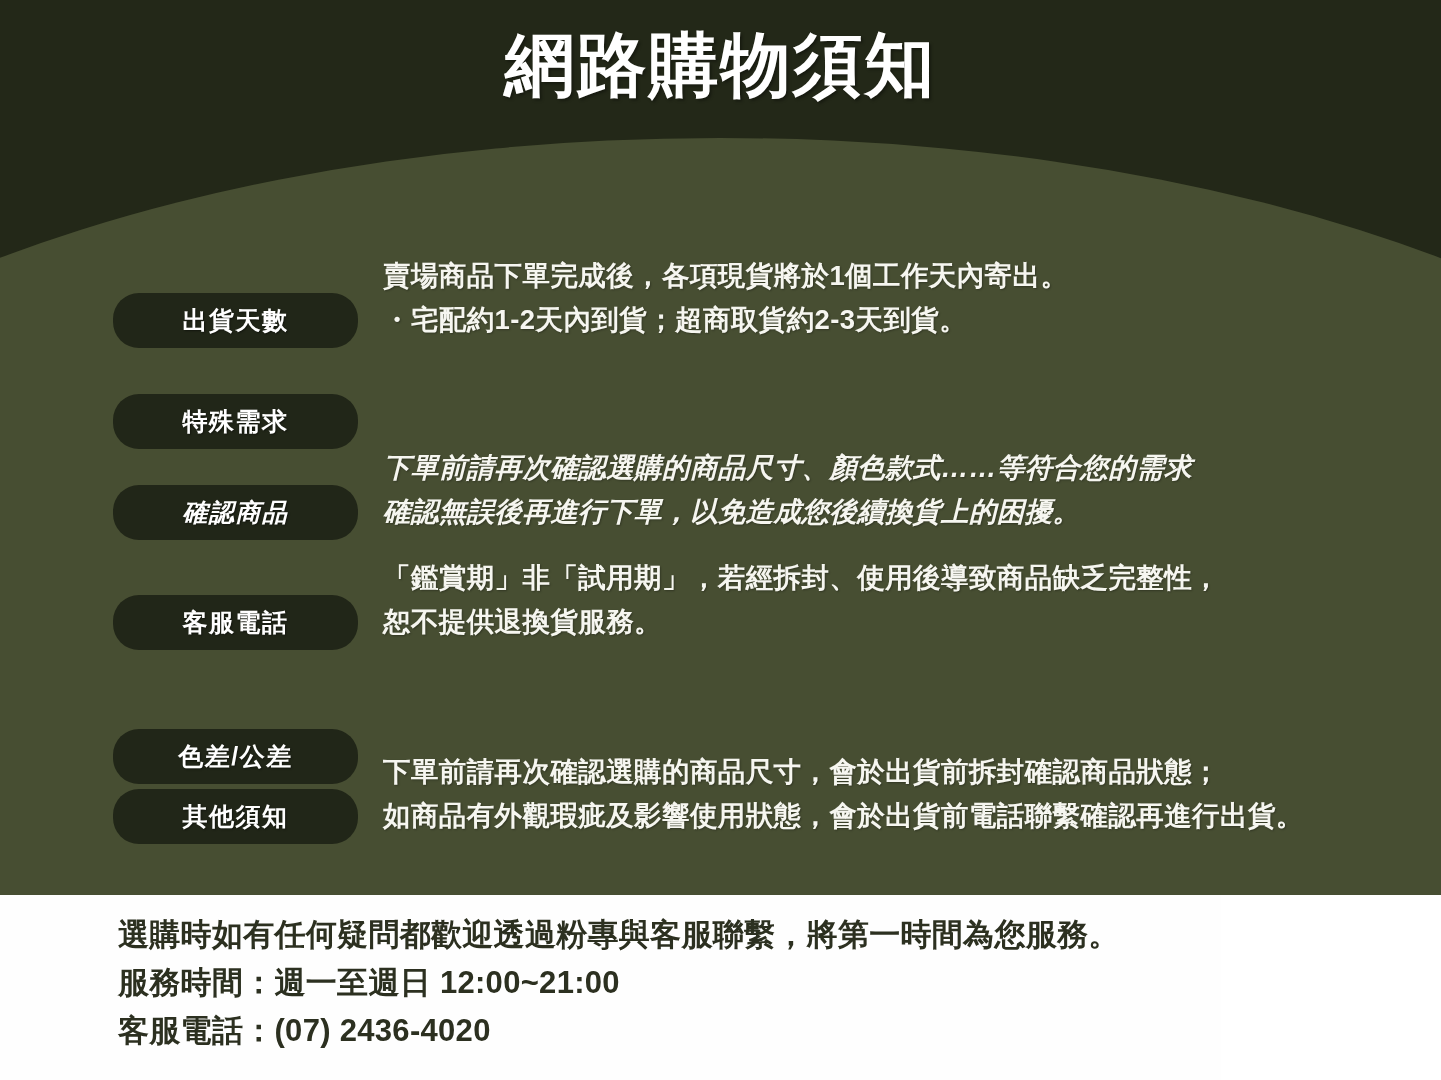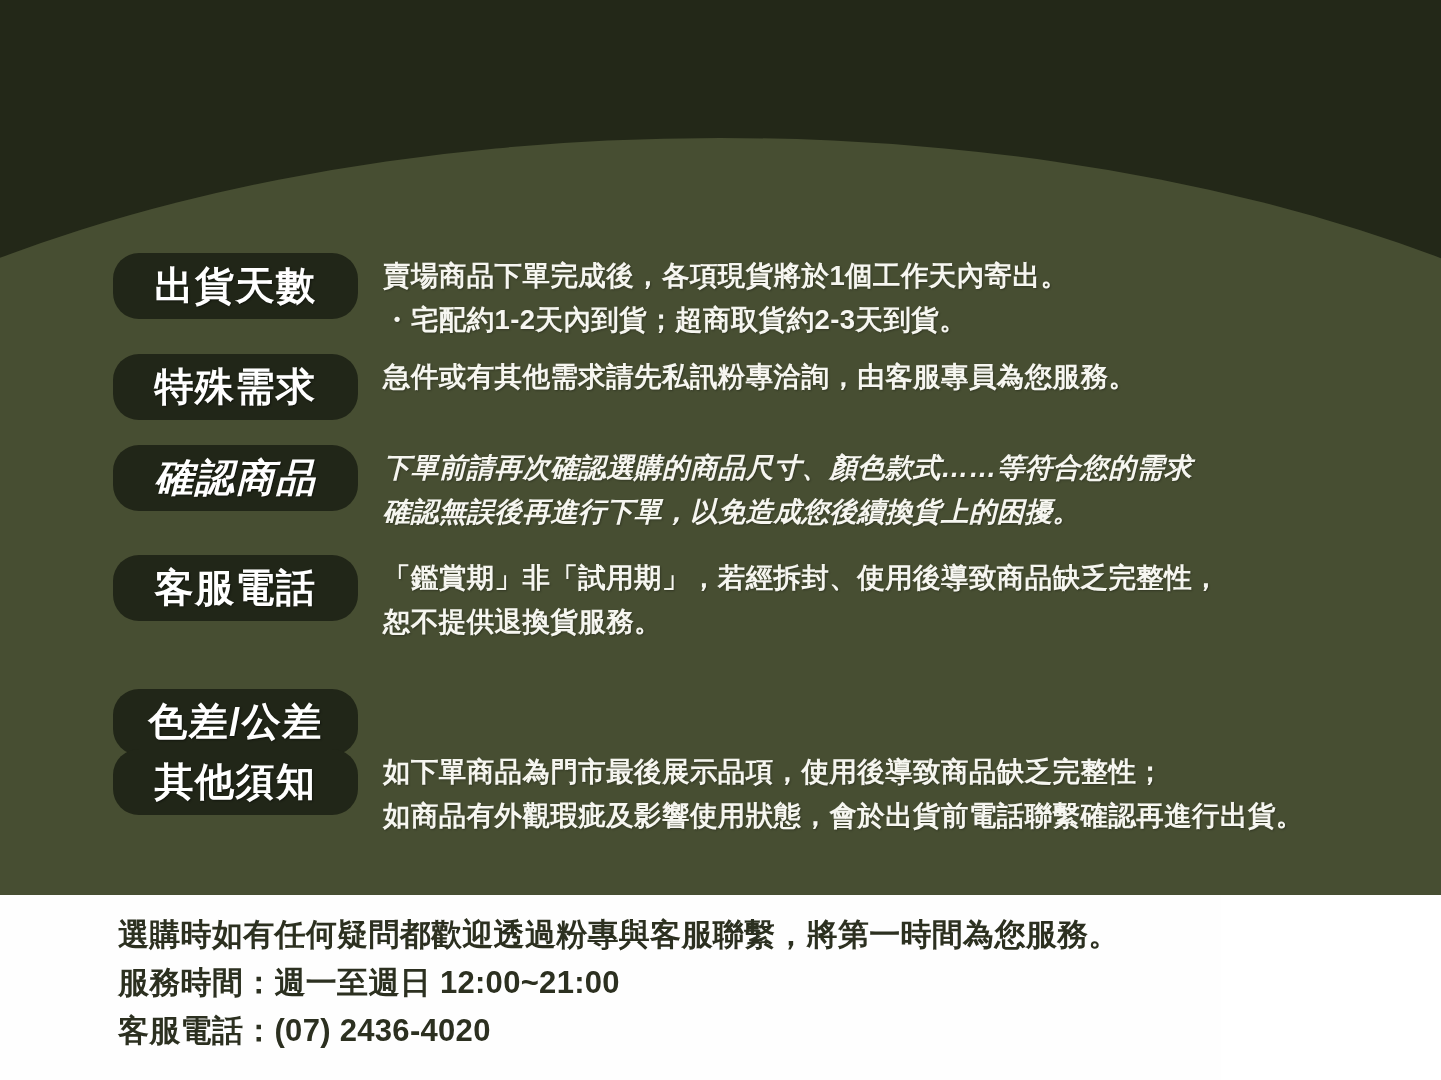--- a/index.html
+++ b/index.html
@@ -68,32 +68,33 @@
   .row {
     position: absolute;
     left: 113px;
     display: flex;
     align-items: flex-start;
   }
 
   .pill {
     flex: 0 0 auto;
     width: 245px;
-    height: 66px;
+    height: 55px;
     border-radius: 26px;
     background: #212618;
     color: #ffffff;
-    font-size: 39px;
+    font-size: 25px;
     font-weight: 700;
     letter-spacing: 1.5px;
     display: flex;
     align-items: center;
     justify-content: center;
     text-shadow: 1px 1px 2px rgba(0,0,0,0.45);
     white-space: nowrap;
+    margin-top: 40px;
   }
 
   .body-text {
     margin-left: 25px;
     padding-top: 1px;
     color: #f6f6f0;
     font-size: 27.5px;
     font-weight: 700;
     letter-spacing: 0.4px;
     line-height: 44px;
@@ -126,36 +127,34 @@
 </style>
 </head>
 <body>
 
 <div class="page">
 
   <div class="hero">
     <div class="hero-arc"></div>
   </div>
 
+  <div class="title">網路購物須知</div>
 
   <div class="rows">
 
     <div class="row" style="top:253px;">
       <div class="pill">出貨天數</div>
       <div class="body-text">
         <span class="ln">賣場商品下單完成後，各項現貨將於1個工作天內寄出。</span>
         <span class="ln">・宅配約1-2天內到貨；超商取貨約2-3天到貨。</span>
       </div>
     </div>
 
     <div class="row" style="top:354px;">
       <div class="pill">特殊需求</div>
-      <div class="body-text">
-        <span class="ln">急件或有其他需求請先私訊粉專洽詢，由客服專員為您服務。</span>
-      </div>
     </div>
 
     <div class="row" style="top:445px;font-style:italic;">
       <div class="pill">確認商品</div>
       <div class="body-text">
         <span class="ln">下單前請再次確認選購的商品尺寸、顏色款式……等符合您的需求</span>
         <span class="ln">確認無誤後再進行下單，以免造成您後續換貨上的困擾。</span>
       </div>
     </div>
 
@@ -167,21 +166,21 @@
       </div>
     </div>
 
     <div class="row" style="top:689px;flex-direction:column;">
       <div class="pill">色差/公差</div>
     </div>
 
     <div class="row" style="top:749px;">
       <div class="pill">其他須知</div>
       <div class="body-text">
-        <span class="ln">如下單商品為門市最後展示品項，使用後導致商品缺乏完整性；</span>
+        <span class="ln">下單前請再次確認選購的商品尺寸，會於出貨前拆封確認商品狀態；</span>
         <span class="ln">如商品有外觀瑕疵及影響使用狀態，會於出貨前電話聯繫確認再進行出貨。</span>
       </div>
     </div>
 
   </div>
 
   <div class="footer">
     <div class="footer-inner">
       <span class="ln">選購時如有任何疑問都歡迎透過粉專與客服聯繫，將第一時間為您服務。</span>
       <span class="ln">服務時間：週一至週日 12:00~21:00</span>

